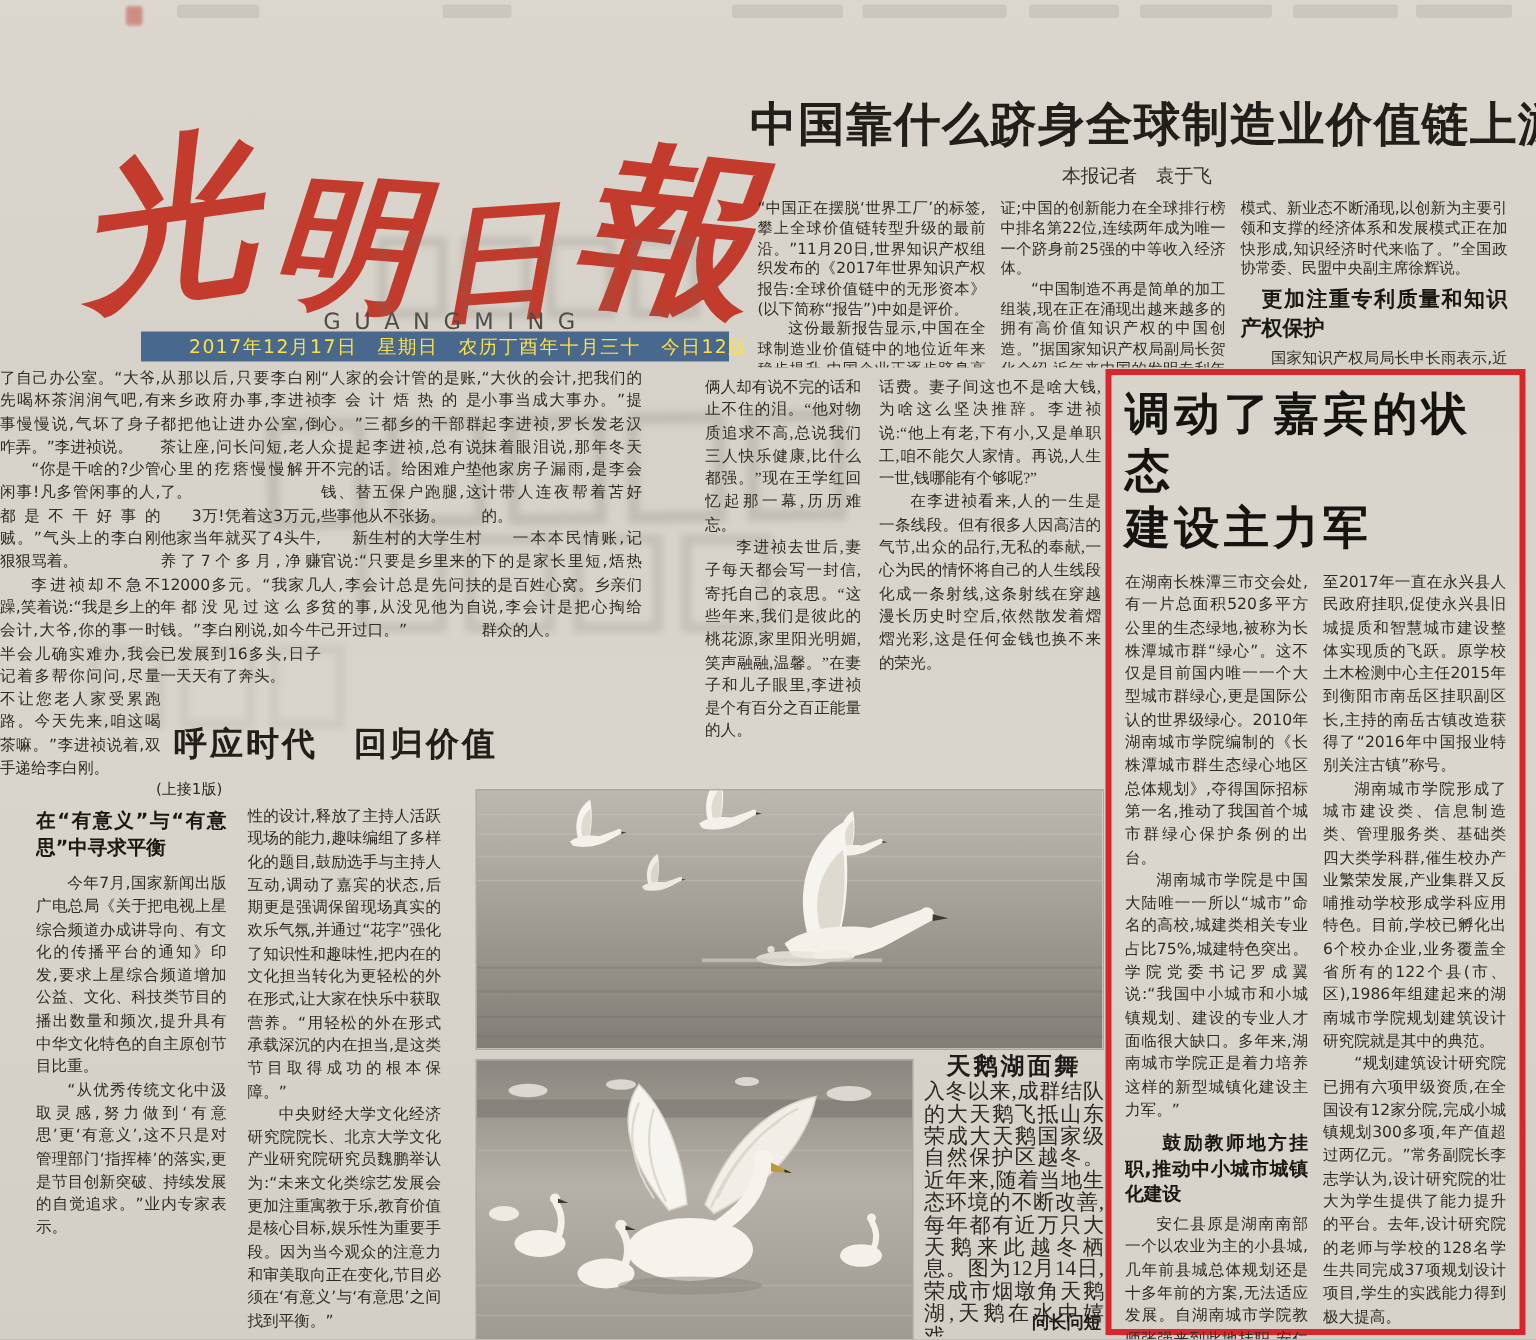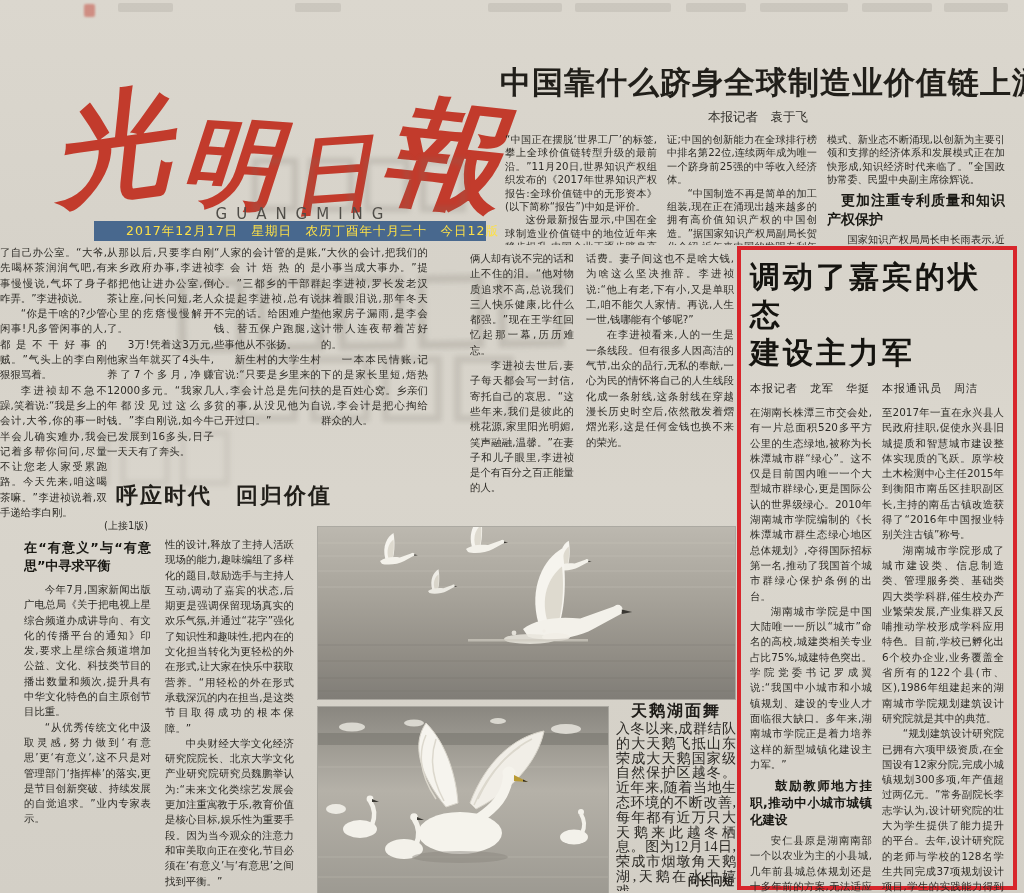--- a/index.html
+++ b/index.html
@@ -47,21 +47,21 @@
   .caption{left:616px;top:701px;width:120px;height:190px;overflow:hidden;}
   .cap-title{font-family:"DejaVu Serif","Liberation Serif",serif;font-weight:bold;font-size:16px;letter-spacing:2px;text-align:center;color:#1e1c18;}
   .cap-text{margin-top:0;font-family:Liberation Serif, serif;font-size:14px;line-height:14.8px;text-align:justify;color:#2b2925;}
   .cap-credit{position:absolute;right:2px;bottom:2px;font-family:"DejaVu Serif","Liberation Serif",serif;font-weight:bold;font-size:11.5px;color:#1e1c18;}
   
   .redbox{left:737px;top:246px;width:280px;height:644px;border:4px solid #d8262c;box-sizing:border-box;padding:8px 9px;background:rgba(223,219,210,.25);}
   .redtitle{font-family:"DejaVu Serif","Liberation Serif",serif;font-weight:900;font-size:30px;line-height:38px;letter-spacing:3px;color:#151410;}
   .redby{margin-top:9px;font-size:11px;letter-spacing:1px;color:#2b2925;}
   .redcols{margin-top:9px;height:516px;}
   .redcols .col{width:124px;}
-  .gap10{gap:10px;}.gap12{gap:12px;}.gap13{}.gap14{gap:14px;}
+  .gap10{gap:10px;}.gap12{gap:12px;font-family:Liberation Serif, serif;}.gap13{}.gap14{gap:14px;}
 </style>
 </head>
 <body>
 
 <div id="canvas">
 
   <div>
     <span class="frag" style="left:488px;width:74px"></span>
     <span class="frag" style="left:575px;width:96px"></span>
     <span class="frag" style="left:686px;width:60px"></span>
@@ -273,21 +273,20 @@
 
   <div class="abs caption" style="position:absolute">
     <div class="cap-title">天鹅湖面舞</div>
     <div class="cap-text">入冬以来,成群结队的大天鹅飞抵山东荣成大天鹅国家级自然保护区越冬。近年来,随着当地生态环境的不断改善,每年都有近万只大天鹅来此越冬栖息。图为12月14日,荣成市烟墩角天鹅湖,天鹅在水中嬉戏。</div>
     <div class="cap-credit">问长问短</div>
   </div>
 
   <div class="abs redbox">
     <div class="redtitle">调动了嘉宾的状态</div>
     <div class="redtitle">建设主力军</div>
-    <div class="redby">本报记者　龙军　华挺　本报通讯员　周洁</div>
     <div class="cols redcols gap10">
       <div class="col">
         <p class="noind">在湖南长株潭三市交会处,有一片总面积520多平方公里的生态绿地,被称为长株潭城市群“绿心”。这不仅是目前国内唯一一个大型城市群绿心,更是国际公认的世界级绿心。2010年湖南城市学院编制的《长株潭城市群生态绿心地区总体规划》,夺得国际招标第一名,推动了我国首个城市群绿心保护条例的出台。</p>
         <p>湖南城市学院是中国大陆唯一一所以“城市”命名的高校,城建类相关专业占比75%,城建特色突出。学院党委书记罗成翼说:“我国中小城市和小城镇规划、建设的专业人才面临很大缺口。多年来,湖南城市学院正是着力培养这样的新型城镇化建设主力军。”</p>
         <div class="colsub">鼓励教师地方挂职,推动中小城市城镇化建设</div>
         <p>安仁县原是湖南南部一个以农业为主的小县城,几年前县城总体规划还是十多年前的方案,无法适应发展。自湖南城市学院教师张强来到此地挂职,安仁县城总体规划修改、县域生态空间发展战略规划、道路交通专项规划等项目相继完成,开辟出一条集祭祖寻根、农业观光、生态休闲为一体的生态文化旅游带,大大推进了安仁县的转型升级。</p>
 
       </div>
       <div class="col">
         <p class="noind">至2017年一直在永兴县人民政府挂职,促使永兴县旧城提质和智慧城市建设整体实现质的飞跃。原学校土木检测中心主任2015年到衡阳市南岳区挂职副区长,主持的南岳古镇改造获得了“2016年中国报业特别关注古镇”称号。</p>

